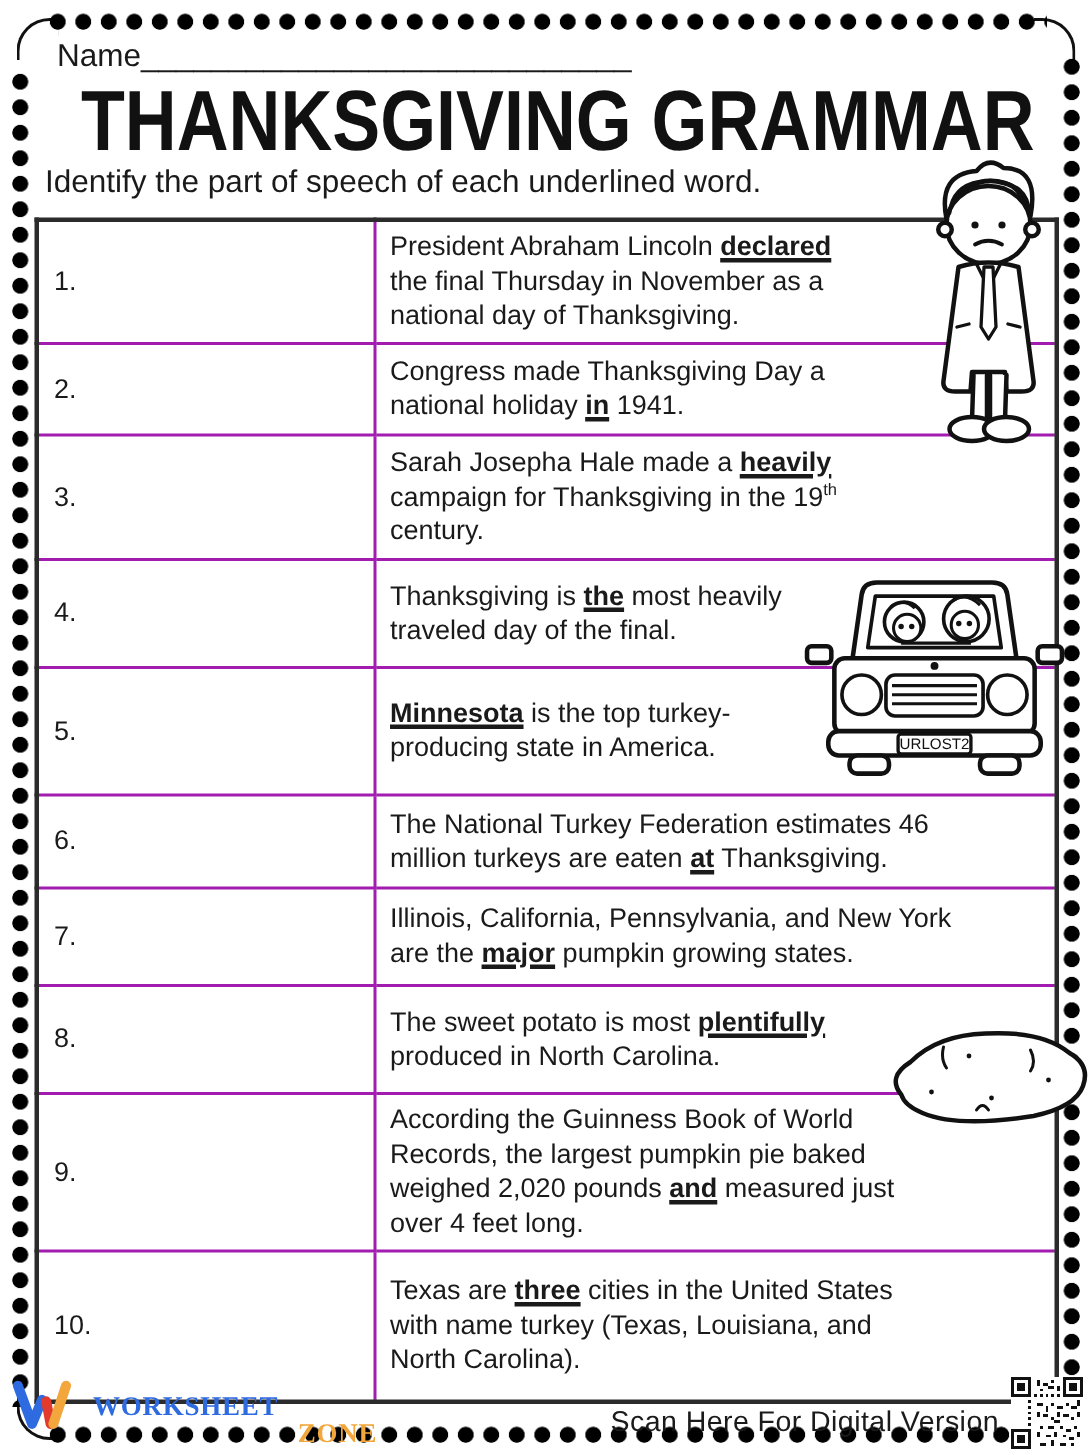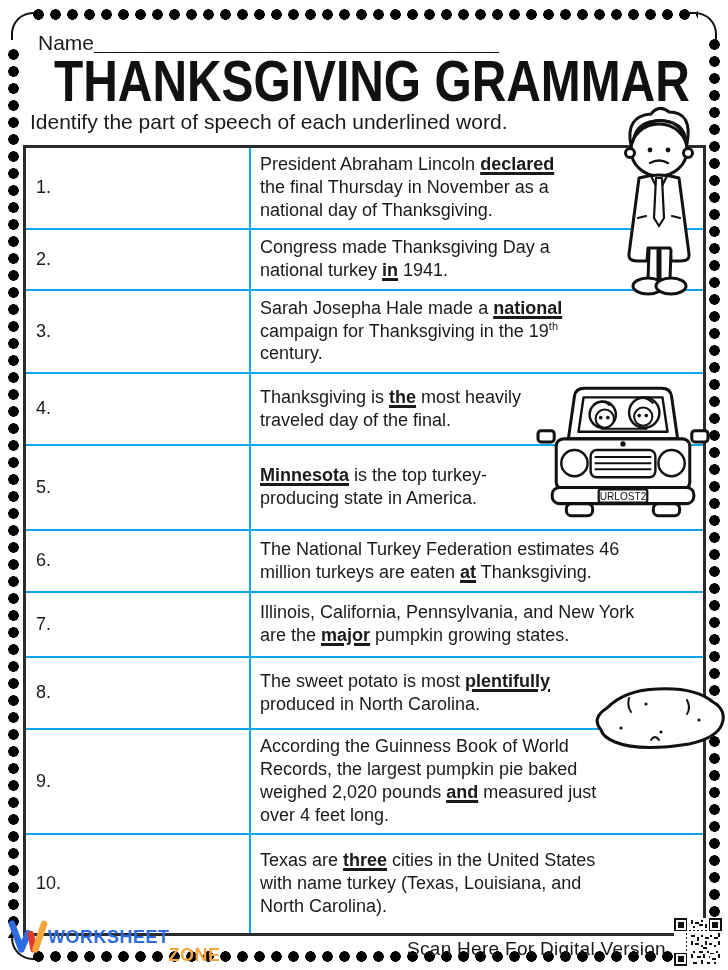--- a/index.html
+++ b/index.html
@@ -15,43 +15,43 @@
   .dots-bottom{left:30px;right:30px;bottom:8px;height:11px;background-size:17px 11px;}
   .dots-left{left:8px;top:46px;bottom:32px;width:11px;background-size:11px 17px;}
   .dots-right{right:8px;top:36px;bottom:32px;width:11px;background-size:11px 17px;}
   .corner{position:absolute;width:26px;height:26px;border:2.5px solid #111;z-index:0;}
   .corner.tl{left:11px;top:12px;border-right:none;border-bottom:none;border-top-left-radius:22px;}
   .corner.tr{right:11px;top:12px;border-left:none;border-bottom:none;border-top-right-radius:22px;}
   .corner.bl{left:11px;bottom:10px;border-right:none;border-top:none;border-bottom-left-radius:22px;}
   .corner.br{right:11px;bottom:10px;border-left:none;border-top:none;border-bottom-right-radius:22px;}
   
   .name-row{position:absolute;left:38px;top:26px;font-size:21px;white-space:nowrap;}
-  .name-row .nline{letter-spacing:0;font-size:26px;font-weight:bold;}
+  .name-row .nline{letter-spacing:0;font-size:21px;}
   .title{position:absolute;left:54px;top:48px;font-size:57px;font-weight:800;
     letter-spacing:0px;transform:scaleX(.84);transform-origin:left center;white-space:nowrap;color:#111;}
   .instruction{position:absolute;left:30px;top:110px;font-size:21px;}
   
   table.sheet{position:absolute;left:23px;top:145px;width:683px;border-collapse:collapse;
     table-layout:fixed;z-index:2;}
   table.sheet{border:3px solid #2b2b2b;}
-  table.sheet td{border:2px solid #0ea5e9;vertical-align:middle;}
+  table.sheet td{border:2px solid #a21caf;vertical-align:middle;}
   td.num-cell{width:212px;font-size:18px;padding-left:10px;}
   td.sentence-cell{font-size:18px;line-height:1.27;padding:5px 6px 5px 9px;white-space:nowrap;}
   .kw{font-weight:800;text-decoration:underline;text-decoration-thickness:2.5px;text-underline-offset:2px;}
   td.sentence-cell sup{font-size:11px;}
   tr.r1{height:82px;} tr.r2{height:61px;} tr.r3{height:83px;} tr.r4{height:72px;}
   tr.r5{height:85px;} tr.r6{height:62px;} tr.r7{height:65px;} tr.r8{height:72px;}
   tr.r9{height:105px;} tr.r10{height:101px;}
   
   .illus{position:absolute;z-index:3;}
   .illus-lincoln{left:610px;top:100px;width:98px;height:200px;}
   .illus-car{left:536px;top:382px;width:174px;height:136px;}
   .illus-potato{left:590px;top:684px;width:138px;height:68px;}
   
-  .footer-left{position:absolute;left:8px;bottom:4px;z-index:2;display:flex;align-items:center;gap:0;}
+  .footer-left{position:absolute;left:8px;bottom:4px;z-index:2;display:flex;align-items:center;gap:14px;font-family:Liberation Serif, serif;}
   .brand{font-size:18px;font-weight:800;letter-spacing:.5px;}
   .brand-first{color:#2f6be0;}
   .brand-second{color:#f2a63b;margin-left:-1px;margin-top:37px;}
   .scan-text{position:absolute;right:62px;bottom:10px;z-index:2;font-size:19px;letter-spacing:.3px;}
   .qr{position:absolute;right:6px;bottom:4px;width:48px;height:48px;z-index:2;}
 </style>
 </head>
 <body>
 
 <div class="page">
@@ -72,25 +72,25 @@
   <div class="instruction">Identify the part of speech of each underlined word.</div>
 
   <table class="sheet">
     <tbody>
         <tr class="r1">
           <td class="num-cell"><span>1.</span></td>
           <td class="sentence-cell"><span>President Abraham Lincoln </span><span class="kw">declared</span><br><span>the final Thursday in November as a</span><br><span>national day of Thanksgiving.</span></td>
         </tr>
         <tr class="r2">
           <td class="num-cell"><span>2.</span></td>
-          <td class="sentence-cell"><span>Congress made Thanksgiving Day a</span><br><span>national turkey </span><span class="kw">in</span><span> 1941.</span></td>
+          <td class="sentence-cell"><span>Congress made Thanksgiving Day a</span><br><span>national holiday </span><span class="kw">in</span><span> 1941.</span></td>
         </tr>
         <tr class="r3">
           <td class="num-cell"><span>3.</span></td>
-          <td class="sentence-cell"><span>Sarah Josepha Hale made a </span><span class="kw">national</span><br><span>campaign for Thanksgiving in the 19</span><sup>th</sup><br><span>century.</span></td>
+          <td class="sentence-cell"><span>Sarah Josepha Hale made a </span><span class="kw">heavily</span><br><span>campaign for Thanksgiving in the 19</span><sup>th</sup><br><span>century.</span></td>
         </tr>
         <tr class="r4">
           <td class="num-cell"><span>4.</span></td>
           <td class="sentence-cell"><span>Thanksgiving is </span><span class="kw">the</span><span> most heavily</span><br><span>traveled day of the final.</span></td>
         </tr>
         <tr class="r5">
           <td class="num-cell"><span>5.</span></td>
           <td class="sentence-cell"><span class="kw">Minnesota</span><span> is the top turkey-</span><br><span>producing state in America.</span></td>
         </tr>
         <tr class="r6">

